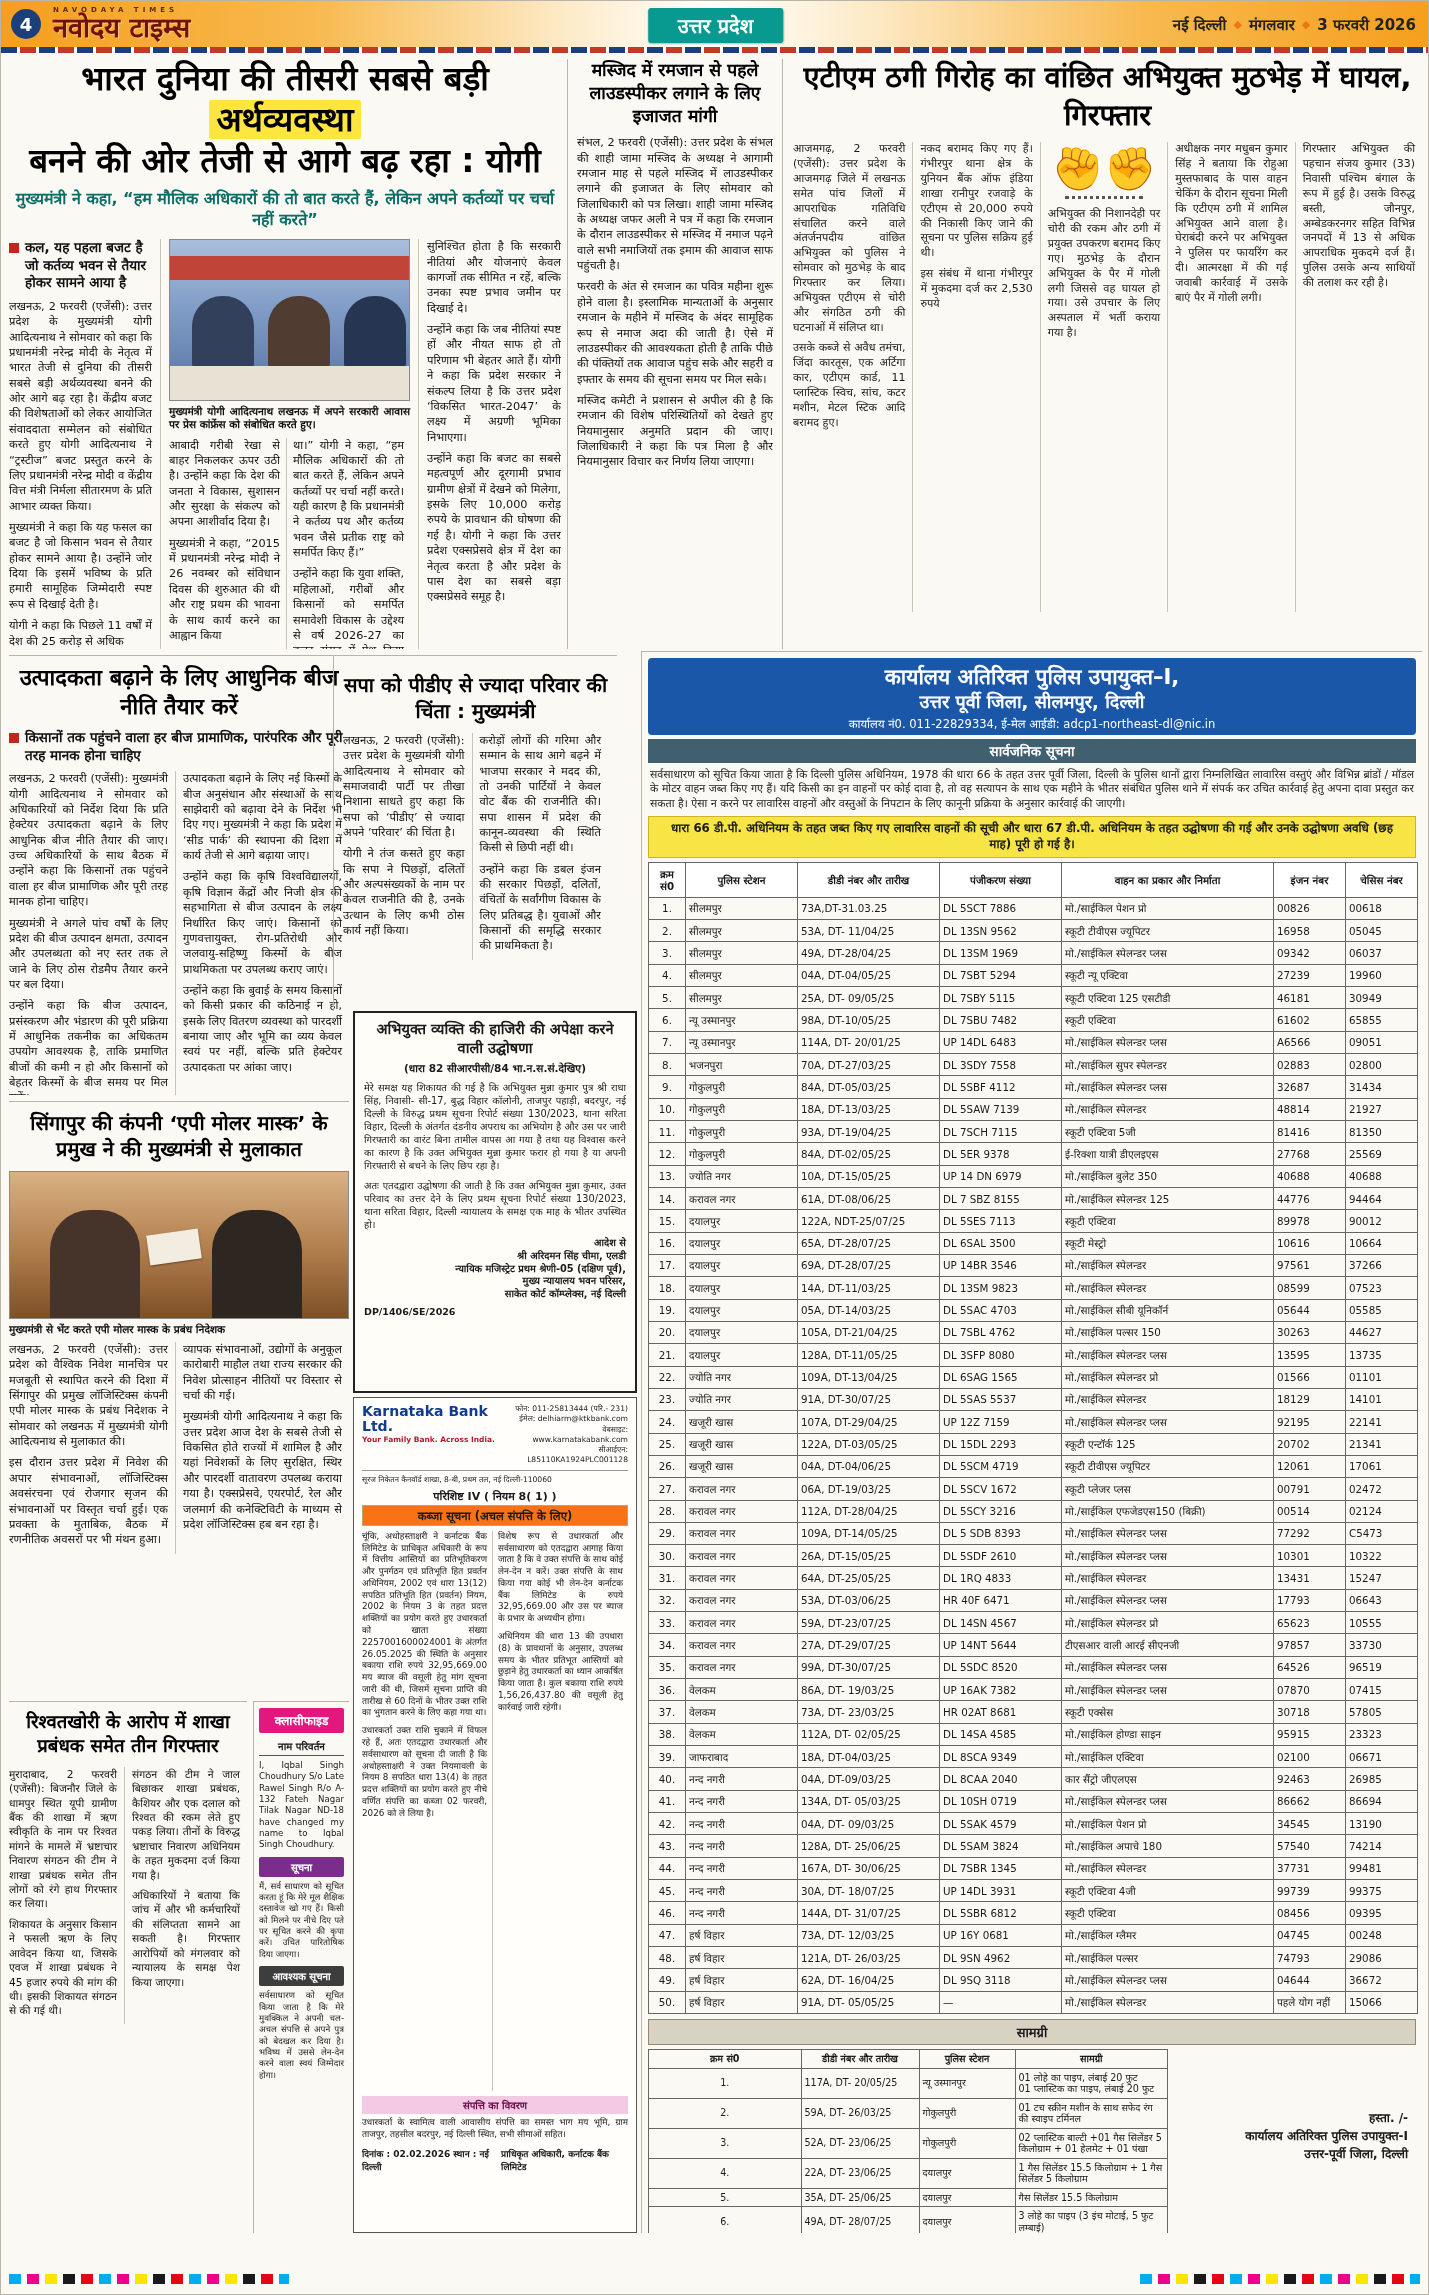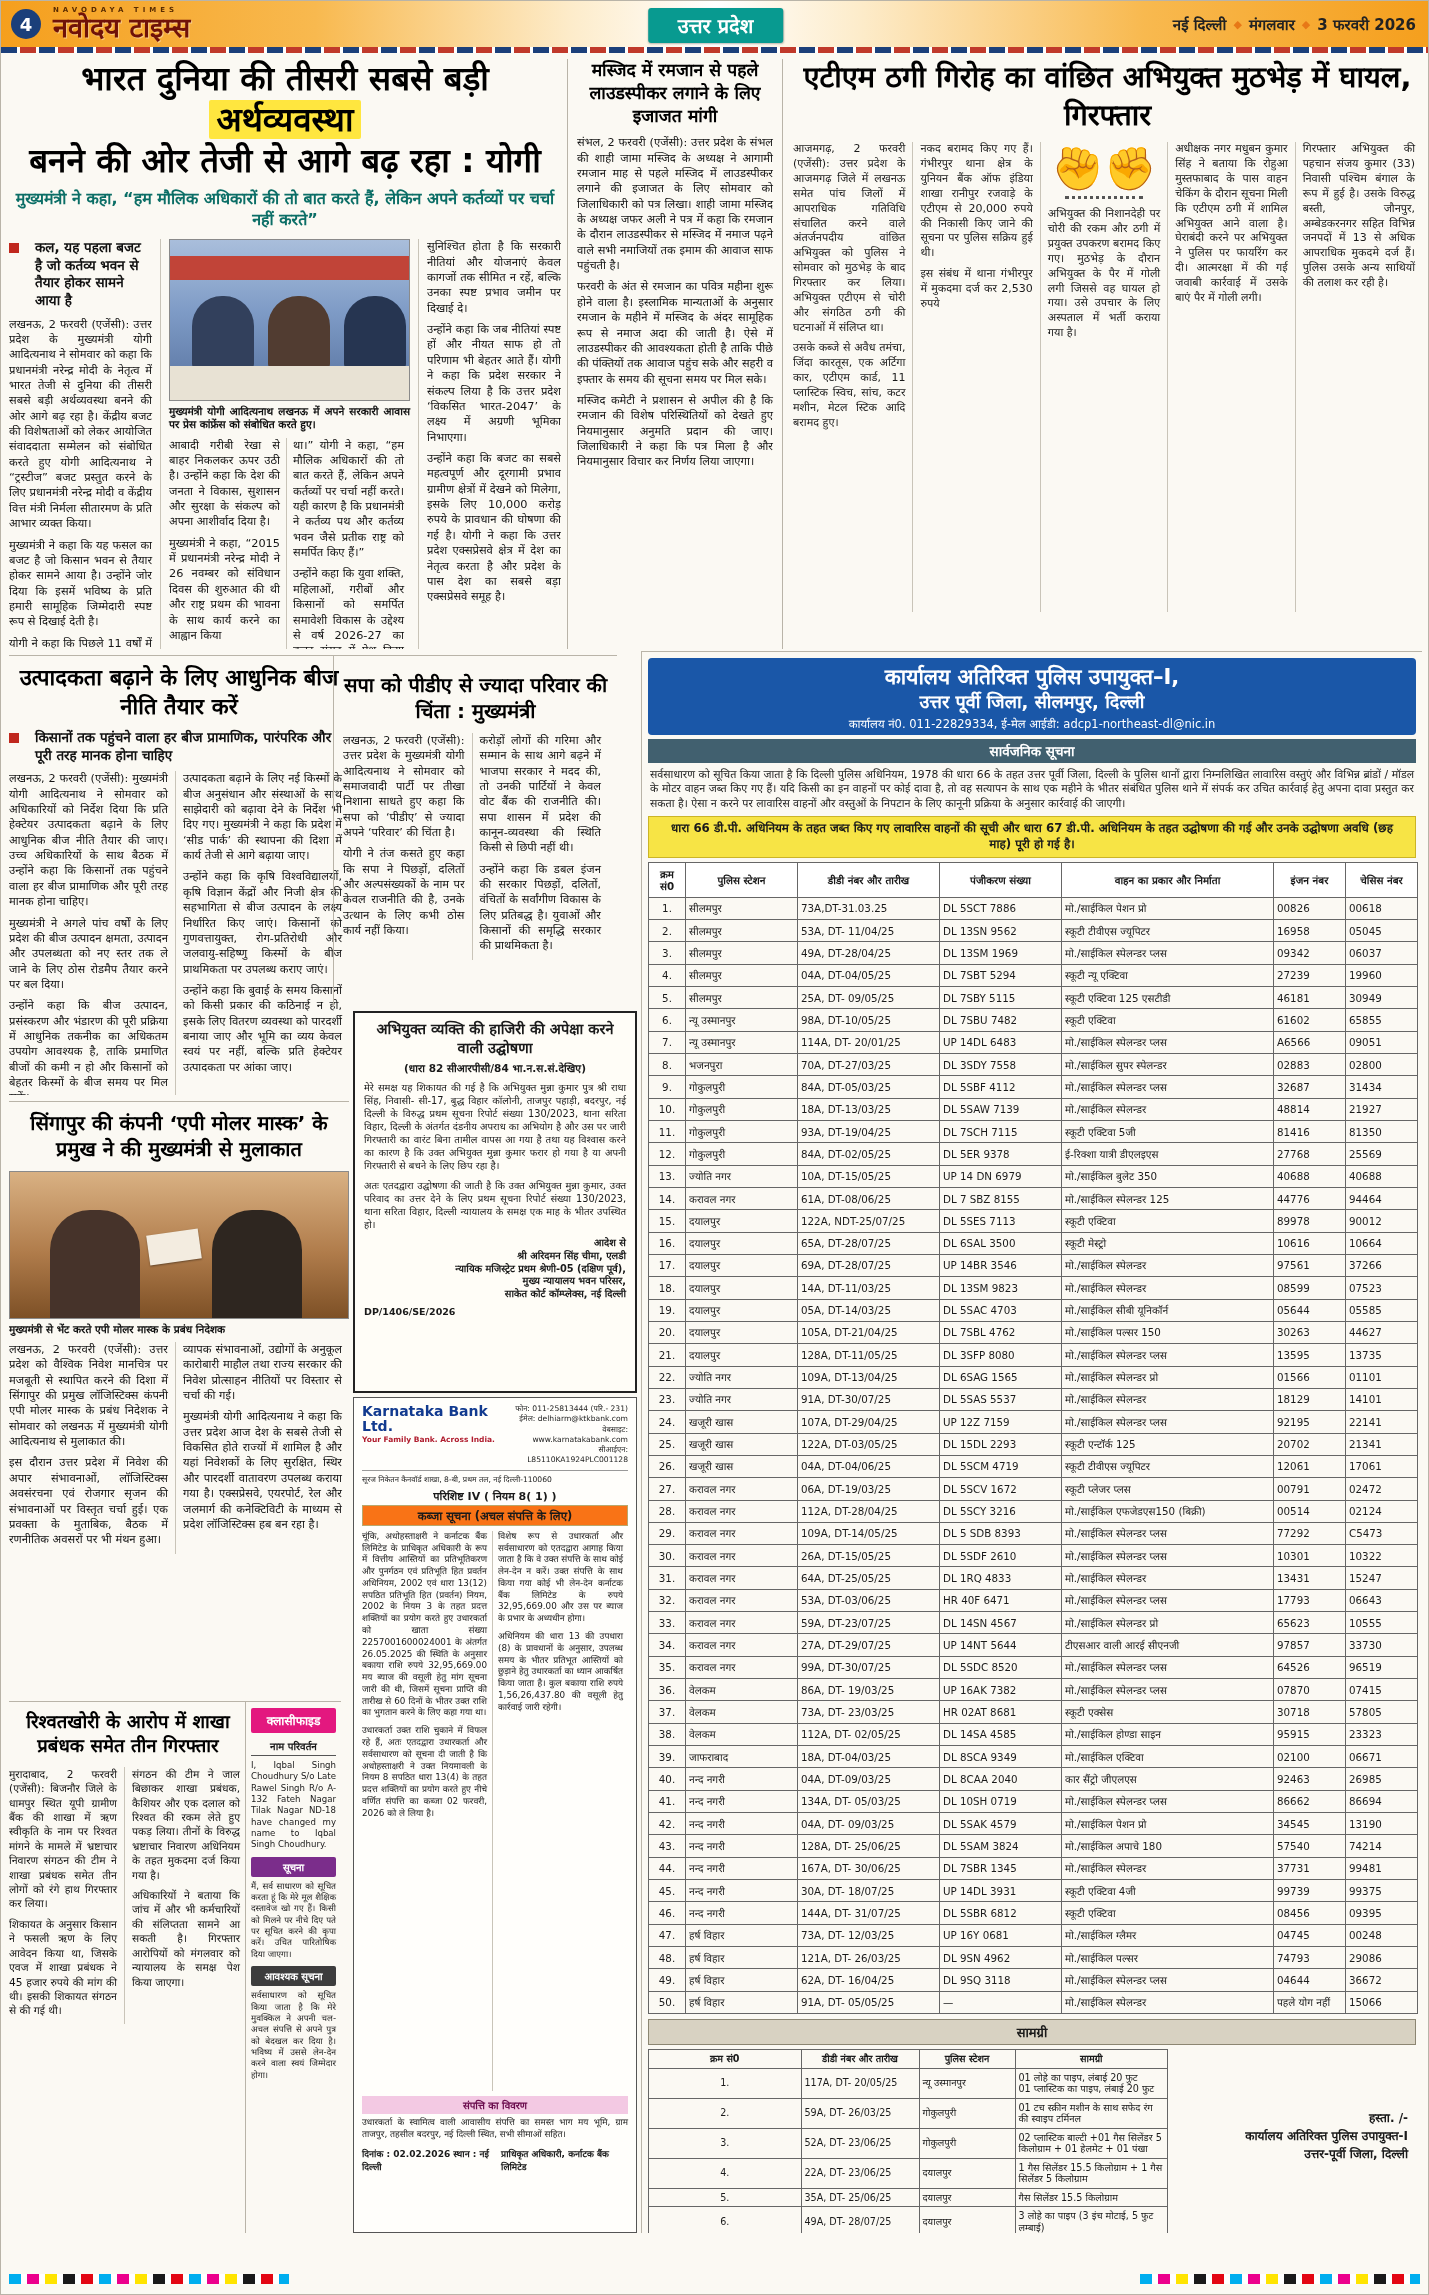--- a/index.html
+++ b/index.html
@@ -22,21 +22,21 @@
   .diamond{color:#e77817;font-size:11px}
   .weave{left:0;top:46px;width:1429px;height:6px;
     background:repeating-linear-gradient(90deg,#1b3f7a 0 16px,#ffffff 16px 19px,#c0392b 19px 35px,#ffffff 35px 38px)}
   
   section{overflow:hidden}
   .h-big{font-weight:bold;color:#000;text-align:center}
   .body-txt{font-size:11.3px;line-height:1.36;color:#141414}
   .cols{display:flex}
   .cols>div{flex:1;padding:0 7px;border-left:1px solid #c9c4b8}
   .cols>div:first-child{border-left:none;padding-left:0}
-  .bullet{display:flex;gap:16px;margin-bottom:7px}
+  .bullet{display:flex;gap:6px;margin-bottom:7px}
   .redsq{flex:0 0 10px;width:10px;height:10px;background:#c0281e;margin-top:4px}
   .bullet span.btxt{font-size:13.5px;font-weight:bold;line-height:1.3;color:#111}
   figcaption{font-size:10.5px;font-weight:bold;line-height:1.25;padding-top:4px;color:#111;text-align:justify}
   
   .art1{left:8px;top:58px;width:552px;height:590px}
   .art1 h1{font-size:33px;line-height:1.24}
   .hl{background:#ffe63f;padding:0 8px;border-radius:2px}
   .art1 .subhead{color:#0b6e66;font-size:16px;font-weight:bold;text-align:center;margin:7px 0 9px;line-height:1.3}
   .lead-body{display:flex;height:438px}
   .lc1{width:152px;padding-right:8px;border-right:1px solid #c9c4b8}
@@ -72,21 +72,21 @@
   .art6 h2{font-size:20px;line-height:1.32;margin-bottom:8px}
   .photo-meet{height:148px;border:1px solid #8a8a8a;position:relative;overflow:hidden;
     background:linear-gradient(180deg,#d9b183 0%,#b07c4b 55%,#7d5026 100%)}
   .photo-meet .m1,.photo-meet .m2{position:absolute;bottom:0;width:90px;height:108px;border-radius:40px 40px 0 0;background:#3c2c22}
   .photo-meet .m1{left:40px;background:#46332a}.photo-meet .m2{right:46px;background:#2e2620}
   .photo-meet .doc{position:absolute;left:138px;bottom:56px;width:52px;height:30px;background:#f3ece0;transform:rotate(-8deg);box-shadow:0 1px 2px #0006}
   .art7{left:8px;top:1700px;width:238px;height:532px;border-top:1px solid #b9b4a8;padding-top:8px}
   .art7 h2{font-size:18.5px;line-height:1.32;margin-bottom:8px}
   .art7 .cols>div{font-size:10.6px}
   
-  .classified{left:244px;top:1700px;width:96px;height:532px;border-top:1px solid #b9b4a8;border-left:1px solid #b9b4a8;padding:6px 5px 0}
+  .classified{left:252px;top:1700px;width:96px;height:532px;border-top:1px solid #b9b4a8;border-left:1px solid #b9b4a8;padding:6px 5px 0}
   .cl-head{background:#e3187f;color:#fff;font-weight:bold;font-size:12px;text-align:center;padding:4px 2px;border-radius:2px;margin-bottom:6px}
   .cl-sub{font-weight:bold;font-size:10px;text-align:center;border-bottom:1px solid #555;margin:6px 0 4px;padding-bottom:2px}
   .cl-sub.purple{background:#7b2d8b;color:#fff;border:none;padding:3px 2px;border-radius:2px}
   .cl-sub.dark{background:#3d3d3d;color:#fff;border:none;padding:3px 2px;border-radius:2px}
   .cl-txt{font-size:8.6px;line-height:1.32;text-align:justify}
   
   .proc{left:352px;top:1010px;width:284px;height:382px;border:2px solid #000;border-left:1px solid #b9b4a8;padding:7px 9px;background:#fffdf7}
   .proc{border:2px solid #222}
   .proc h3{font-size:14.5px;text-align:center;line-height:1.3}
   .proc .sub{font-size:10.5px;font-weight:bold;text-align:center;margin:3px 0 6px}

